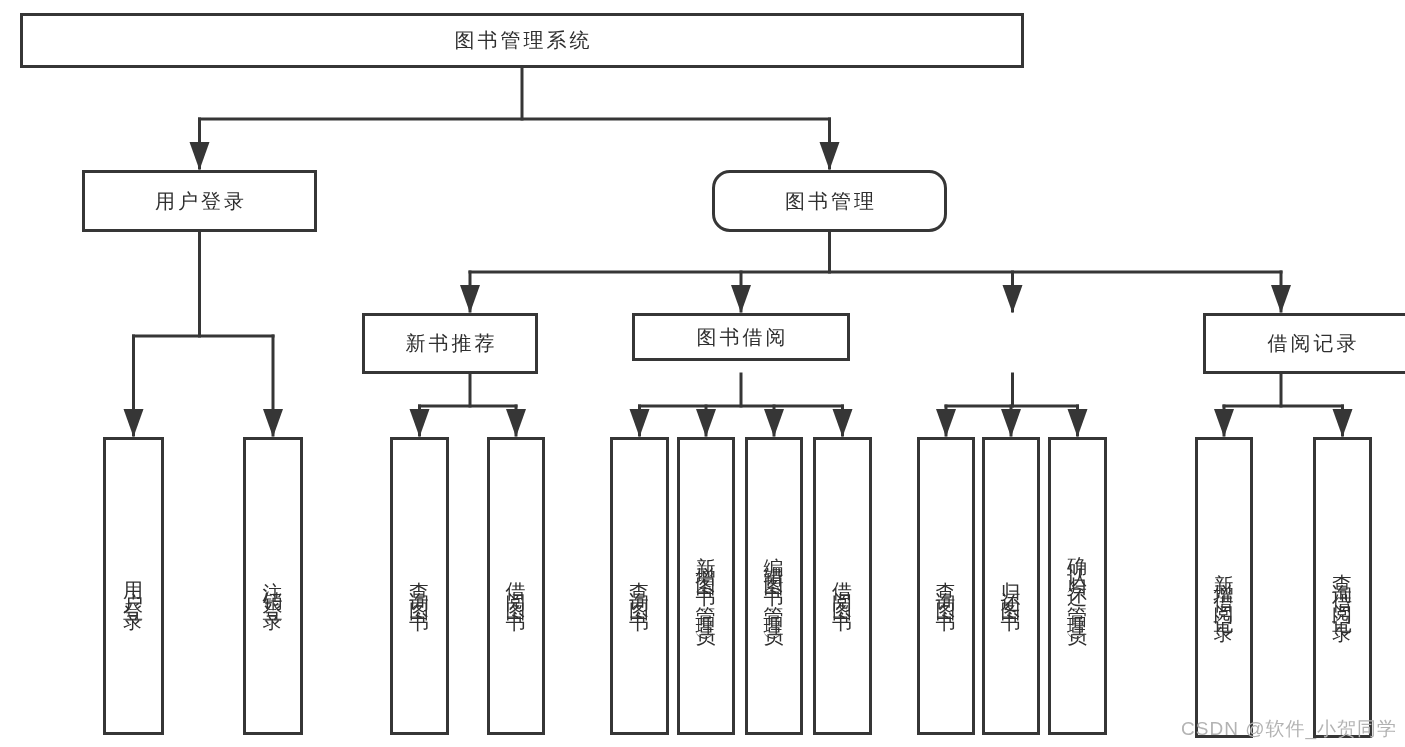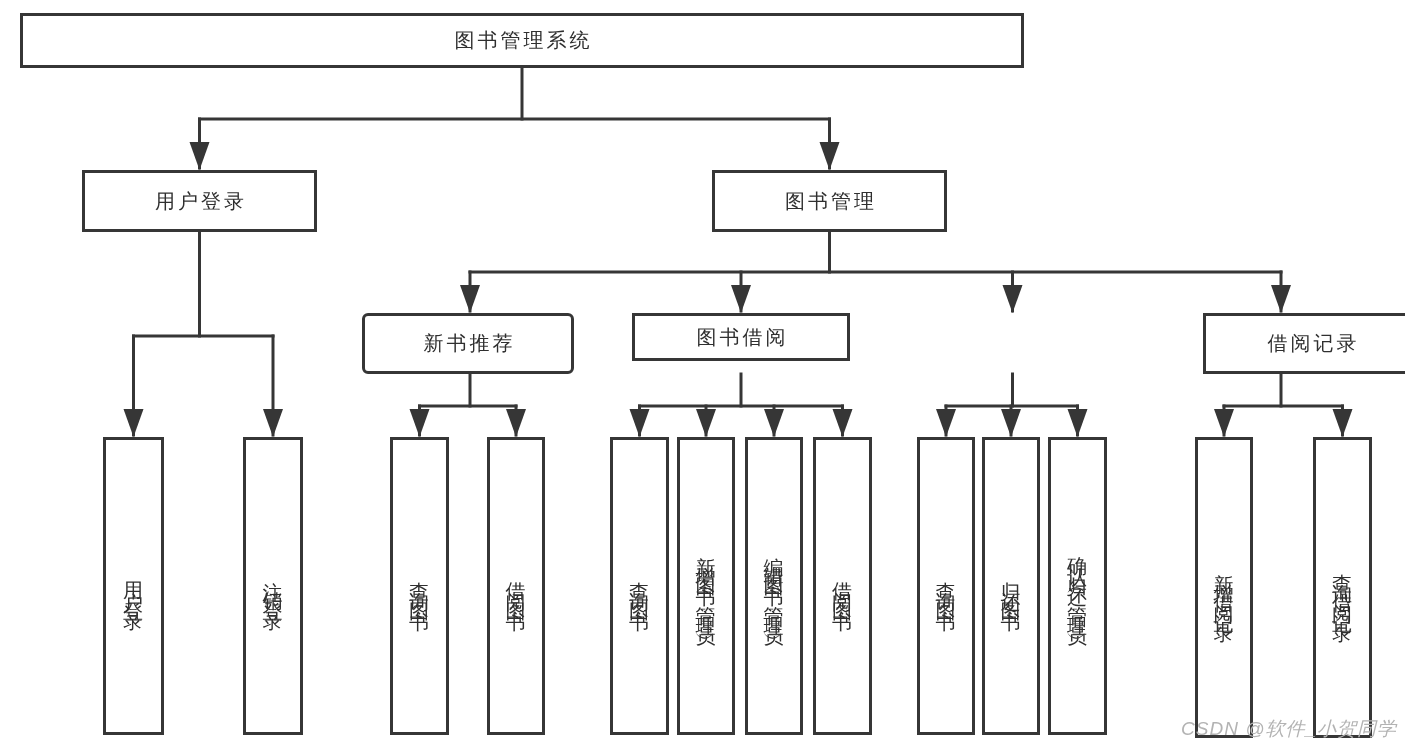--- a/index.html
+++ b/index.html
@@ -41,23 +41,23 @@
     writing-mode: vertical-rl;
     text-orientation: mixed;
     font-size: 20px;
     letter-spacing: 10px;
     line-height: 1;
   }
   
   .n-root            { left: 20px;   top: 13px;  width: 1004px; height: 55px; }
   
   .n-user-login      { left: 82px;   top: 170px; width: 235px;  height: 62px; }
-  .n-book-mgmt       { left: 712px;  top: 170px; width: 235px;  height: 62px; }
-  
-  .n-new-books       { left: 362px;  top: 313px; width: 212px;  height: 61px; border-radius: 6px; }
+  .n-book-mgmt       { left: 712px;  top: 170px; width: 235px;  height: 62px; border-radius: 18px; }
+  
+  .n-new-books       { left: 362px;  top: 313px; width: 176px;  height: 61px; }
   .n-book-borrow     { left: 632px;  top: 313px; width: 218px;  height: 48px; }
   .n-current-borrow  { left: 902px;  top: 313px; width: 221px;  height: 61px; }
   .n-borrow-records  { left: 1172px; top: 313px; width: 218px;  height: 61px; margin-left: 31px; }
   
   .lf-1  { left: 103px;  top: 437px; width: 61px; height: 298px; }
   .lf-2  { left: 243px;  top: 437px; width: 60px; height: 298px; }
   .lf-3  { left: 390px;  top: 437px; width: 59px; height: 298px; }
   .lf-4  { left: 487px;  top: 437px; width: 58px; height: 298px; }
   .lf-5  { left: 610px;  top: 437px; width: 59px; height: 298px; }
   .lf-6  { left: 677px;  top: 437px; width: 58px; height: 298px; }
@@ -71,21 +71,20 @@
 
   .watermark {
     position: absolute;
     right: 8px;
     bottom: 5px;
     font-size: 19px;
     color: #b3b3b3;
     white-space: nowrap;
     z-index: 5;
     letter-spacing: 1px;
-    font-style: italic;
   }
 </style>
 </head>
 <body>
 
 <div id="canvas">
 
   <svg id="connectors" viewBox="0 0 1405 747" xmlns="http://www.w3.org/2000/svg">
     <g stroke="#363636" stroke-width="3" fill="none" stroke-linecap="square">
 

